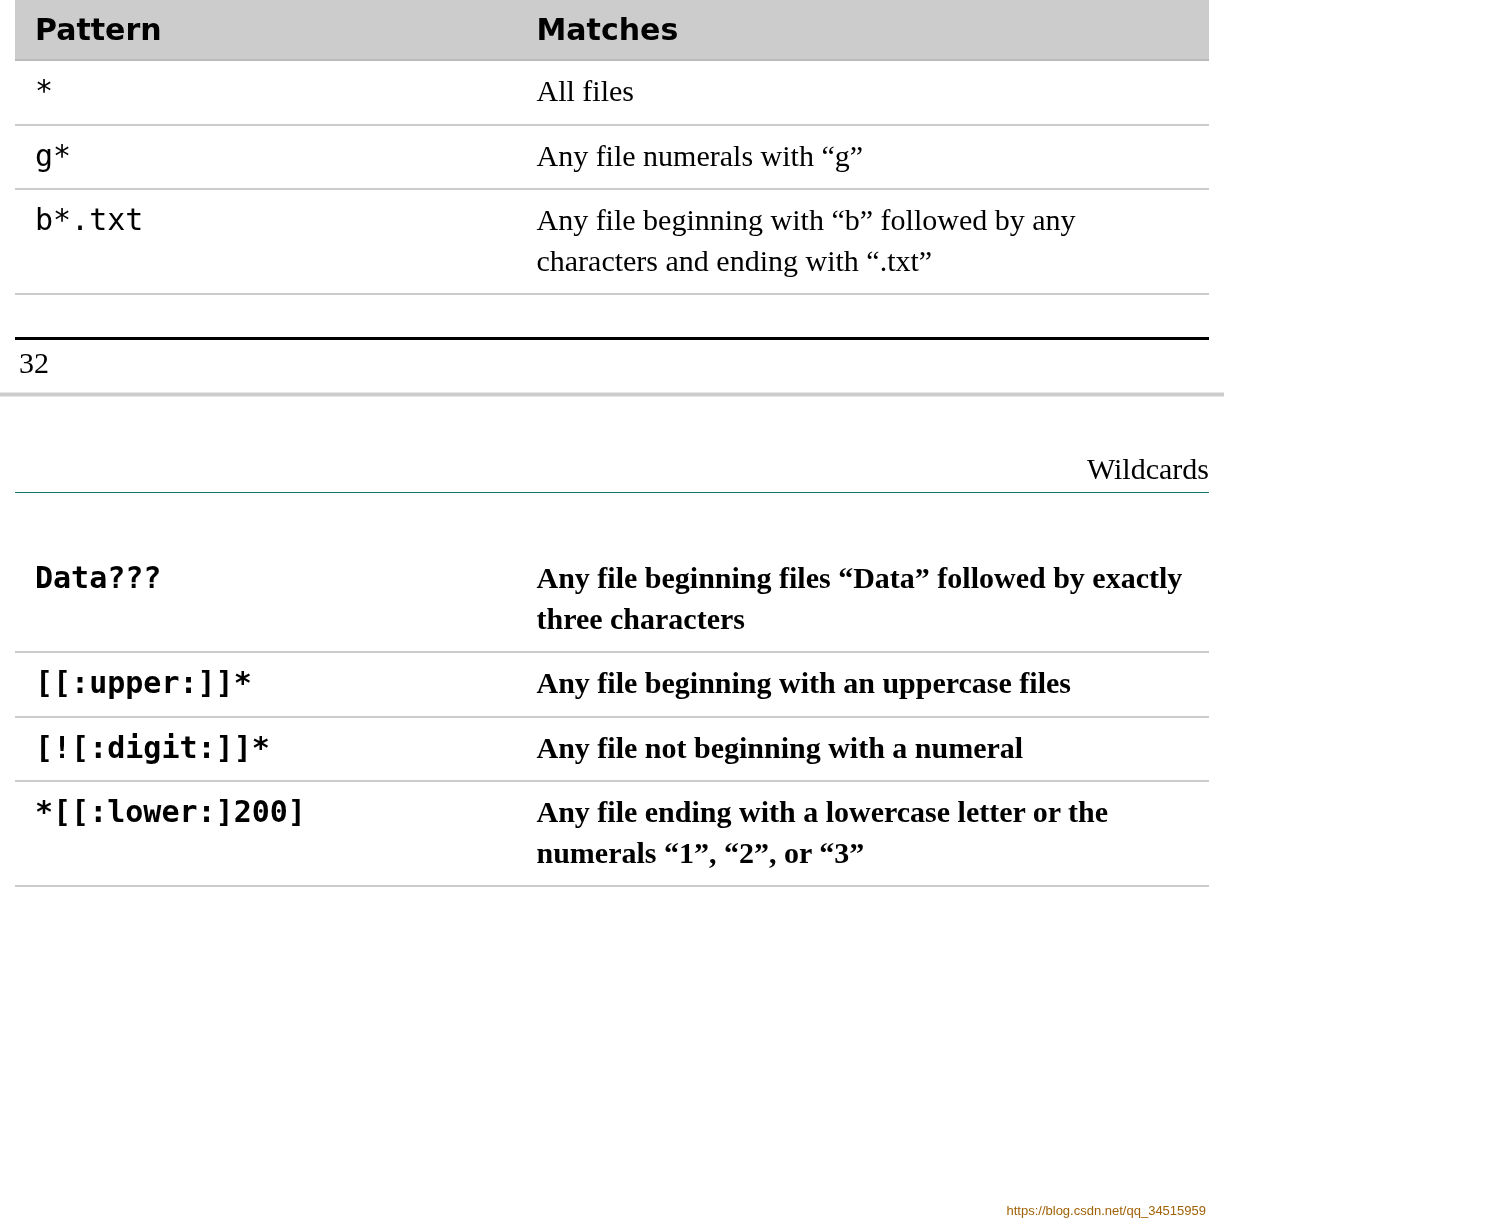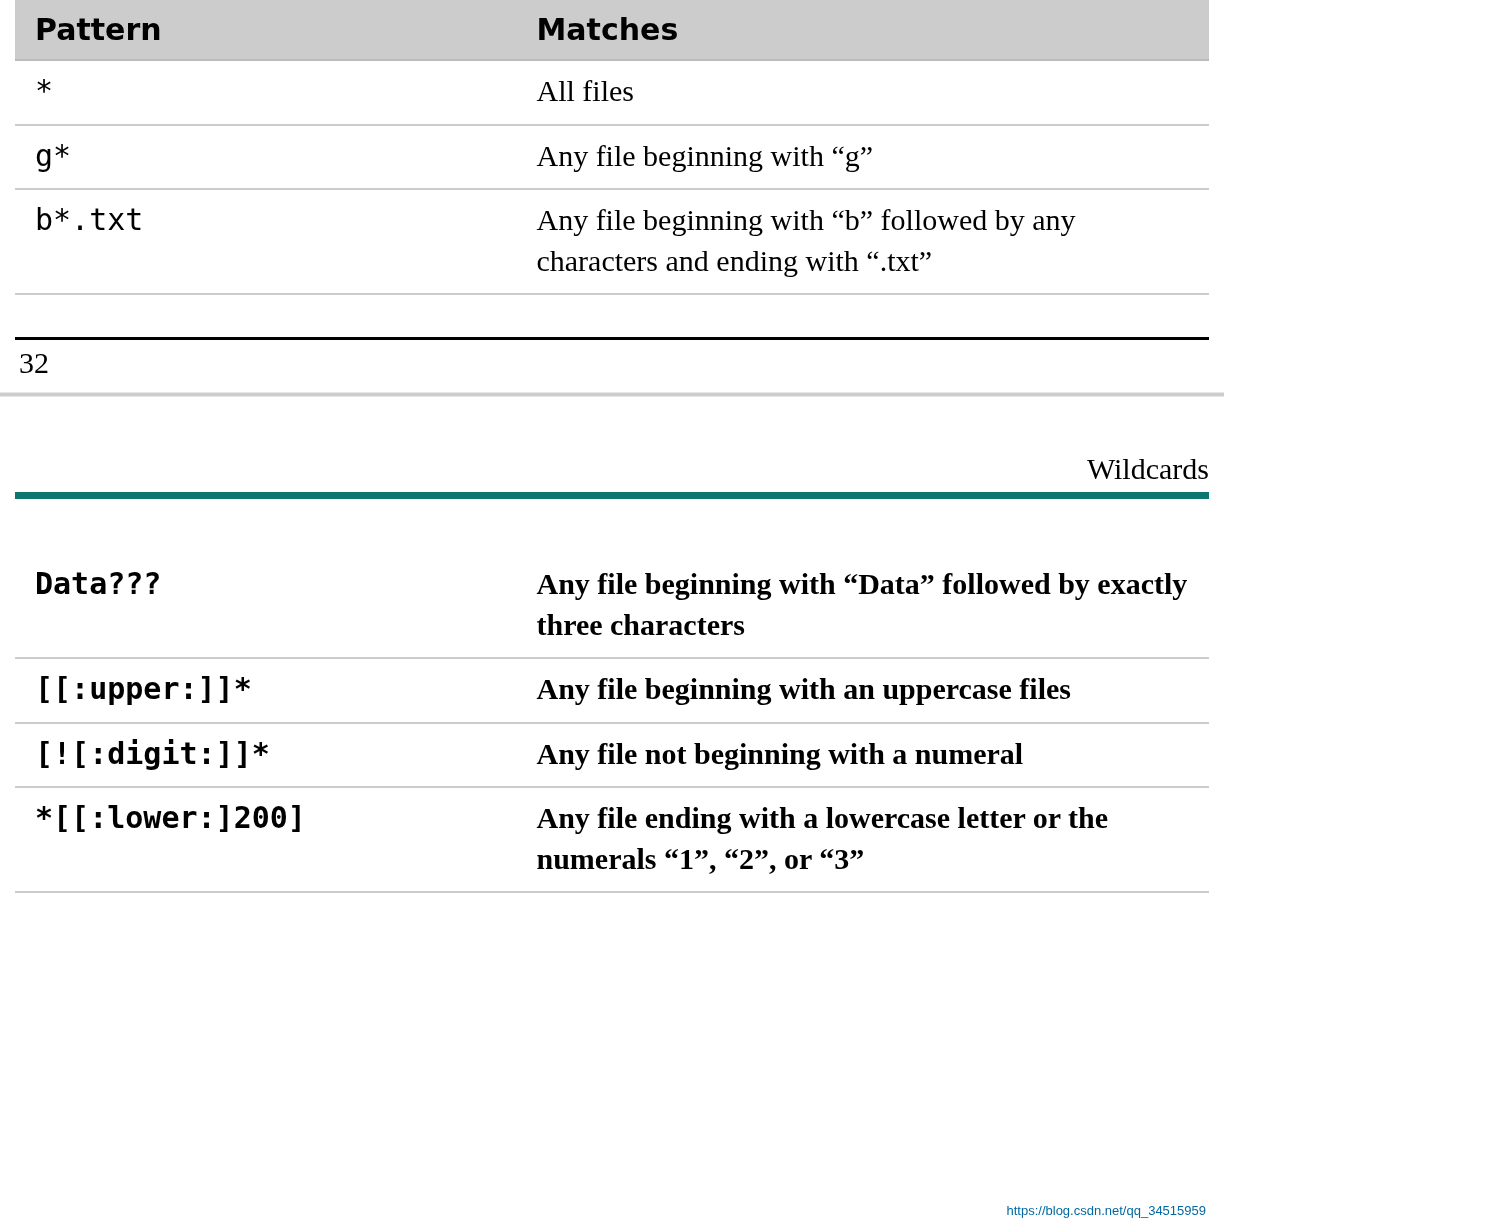--- a/index.html
+++ b/index.html
@@ -60,32 +60,32 @@
       border-bottom: 1px solid #e6e6e6;
       margin: 0;
     }
     .header-area {
       padding: 55px 15px 0 15px;
     }
     .running-head {
       text-align: right;
       font-size: 30px;
       padding-bottom: 6px;
-      border-bottom: 7px solid #0f766e;
+      border-bottom: 1px solid #0f766e;
     }
     .tbl2-wrap {
       padding-top: 55px;
       font-weight: bold;
     }
     .watermark {
       position: absolute;
       right: 18px;
       bottom: 6px;
       font-size: 13px;
-      color: #0369a1;
+      color: #a16207;
       font-family: Arial, sans-serif;
     }
     .outer {
       position: relative;
       width: 1224px;
       height: 1224px;
       overflow: hidden;
     }
   </style>
 </head>
@@ -101,21 +101,21 @@
           <th class="matches">Matches</th>
         </tr>
       </thead>
       <tbody>
         <tr>
           <td class="pattern">*</td>
           <td class="matches">All files</td>
         </tr>
         <tr>
           <td class="pattern">g*</td>
-          <td class="matches">Any file beginning with “g”</td>
+          <td class="matches">Any file numerals with “g”</td>
         </tr>
         <tr>
           <td class="pattern">b*.txt</td>
           <td class="matches">Any file beginning with “b” followed by any characters and ending with “.txt”</td>
         </tr>
       </tbody>
     </table>
 
     <div class="page-break">
       <div class="page-num-line">
@@ -128,21 +128,21 @@
 
   <div class="header-area">
     <div class="running-head">Wildcards</div>
   </div>
 
   <div class="page tbl2-wrap">
     <table class="tbl">
       <tbody>
         <tr>
           <td class="pattern">Data???</td>
-          <td class="matches">Any file beginning with “Data” followed by exactly three characters</td>
+          <td class="matches">Any file beginning files “Data” followed by exactly three characters</td>
         </tr>
         <tr>
           <td class="pattern">[[:upper:]]*</td>
           <td class="matches">Any file beginning with an uppercase files</td>
         </tr>
         <tr>
           <td class="pattern">[![:digit:]]*</td>
           <td class="matches">Any file not beginning with a numeral</td>
         </tr>
         <tr>

